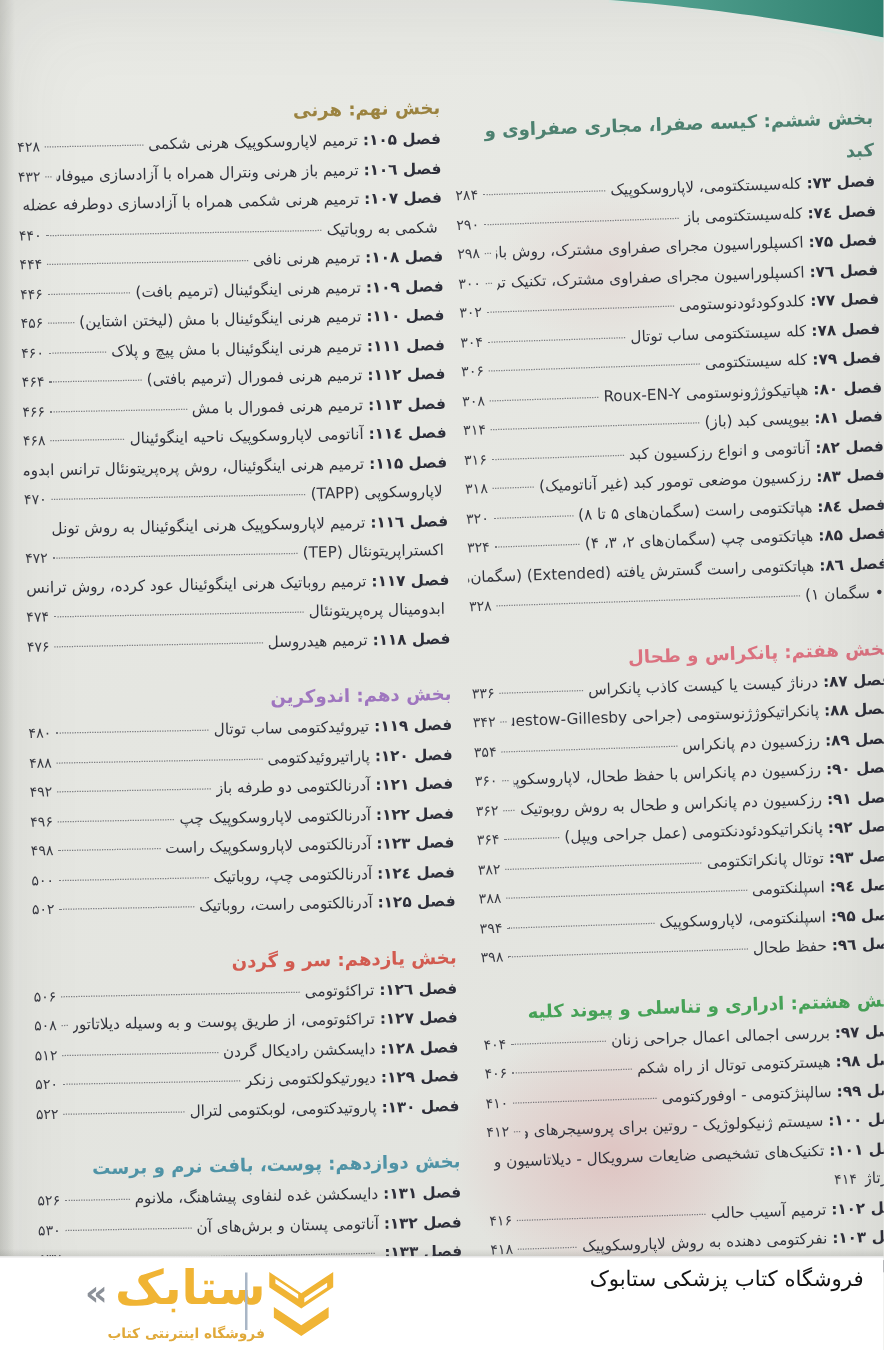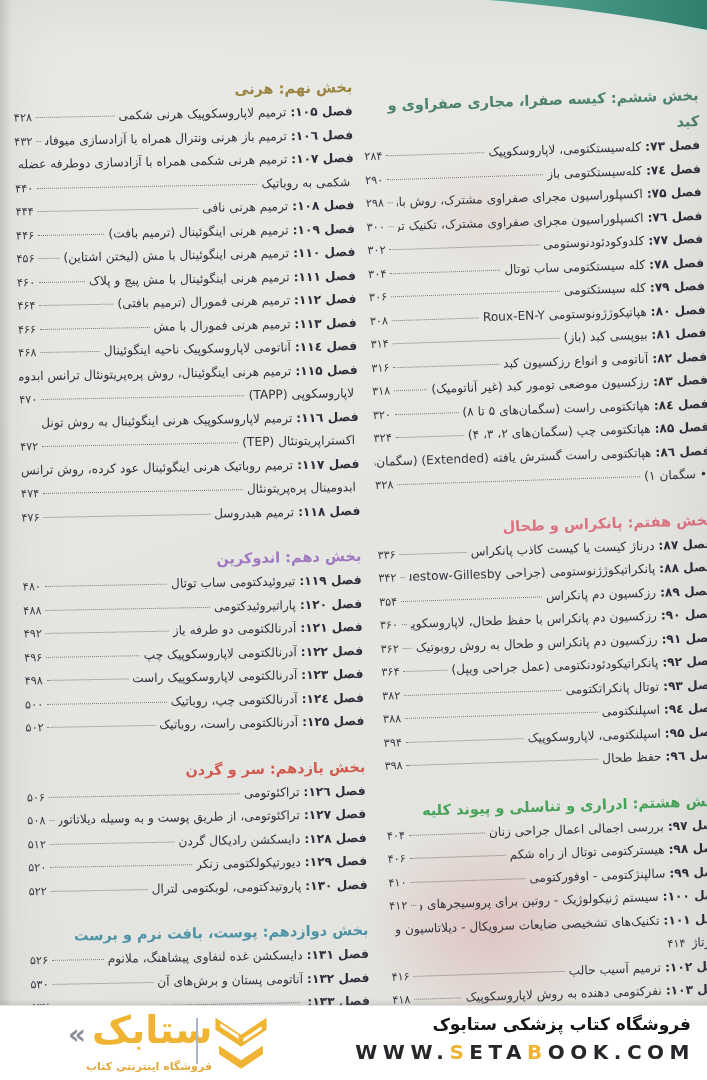--- a/index.html
+++ b/index.html
@@ -32,21 +32,21 @@
   .leader{flex:1 1 auto;min-width:5px;border-bottom:1.6px dotted #55565e;opacity:.75;
     margin:0 4px;transform:translateY(-3px);}
   .pg{flex-shrink:0;font-size:11.3px;color:#3a3b44;}
   .pg-inline{margin-right:6px;}
 
   
   .footer{position:absolute;left:0;bottom:0;width:707px;height:74px;background:#ffffff;z-index:10;
     border-top:1px solid #e3e3e3;}
   .page-bottom-shadow{position:absolute;left:0;bottom:74px;width:707px;height:7px;z-index:9;
     background:linear-gradient(to bottom,transparent,rgba(90,92,86,.18));}
-  .store-name{position:absolute;right:16px;top:8px;font-size:17px;font-weight:700;color:#151515;direction:rtl;}
+  .store-name{position:absolute;right:16px;top:8px;font-size:17px;font-weight:400;color:#151515;direction:rtl;}
   .store-url{position:absolute;right:12px;top:34px;font-size:20px;font-weight:bold;
     letter-spacing:5.5px;color:#27272b;}
   .store-url .gold{color:#f0b434;}
   .logo-chevron{position:absolute;left:68px;top:12px;font-size:28px;font-weight:bold;color:#8b9098;}
   .logo-wordmark{position:absolute;left:92px;top:2px;font-size:38px;font-weight:bold;color:#f0b434;direction:rtl;}
   .logo-tagline{position:absolute;left:86px;top:54px;font-size:11px;font-weight:bold;color:#e0a93a;direction:rtl;}
   .logo-divider{position:absolute;left:196px;top:12px;width:2px;height:46px;background:#a9b6c6;}
   .logo-emblem{position:absolute;left:210px;top:8px;}
 </style>
 </head>
@@ -473,21 +473,20 @@
         <span class="etitle"></span>
         <span class="leader"></span>
         <span class="pg">۵۳۲</span>
       </div>
     </div>
   </div>
 
 <div class="page-bottom-shadow"></div>
 <div class="footer">
   <div class="store-name">فروشگاه کتاب پزشکی ستابوک</div>
-  <div class="store-url" id="store-url"><span>WWW.</span><span class="gold">S</span><span>ETA</span><span class="gold">B</span><span>OOK.COM</span></div>
 
   <div>
     <span class="logo-chevron">«</span>
     <span class="logo-wordmark">ستابک</span>
     <span class="logo-tagline">فروشگاه اینترنتی کتاب</span>
     <span class="logo-divider"></span>
     <svg class="logo-emblem" width="62" height="56" viewBox="0 0 100 92">
       <polygon points="8,6 50,34 92,6 92,26 50,54 8,26" fill="#f0b434"></polygon>
       <polygon points="16,15 46,35 46,41 16,21" fill="#ffffff"></polygon>
       <polygon points="54,40 84,20 84,26 54,46" fill="#ffffff"></polygon>

